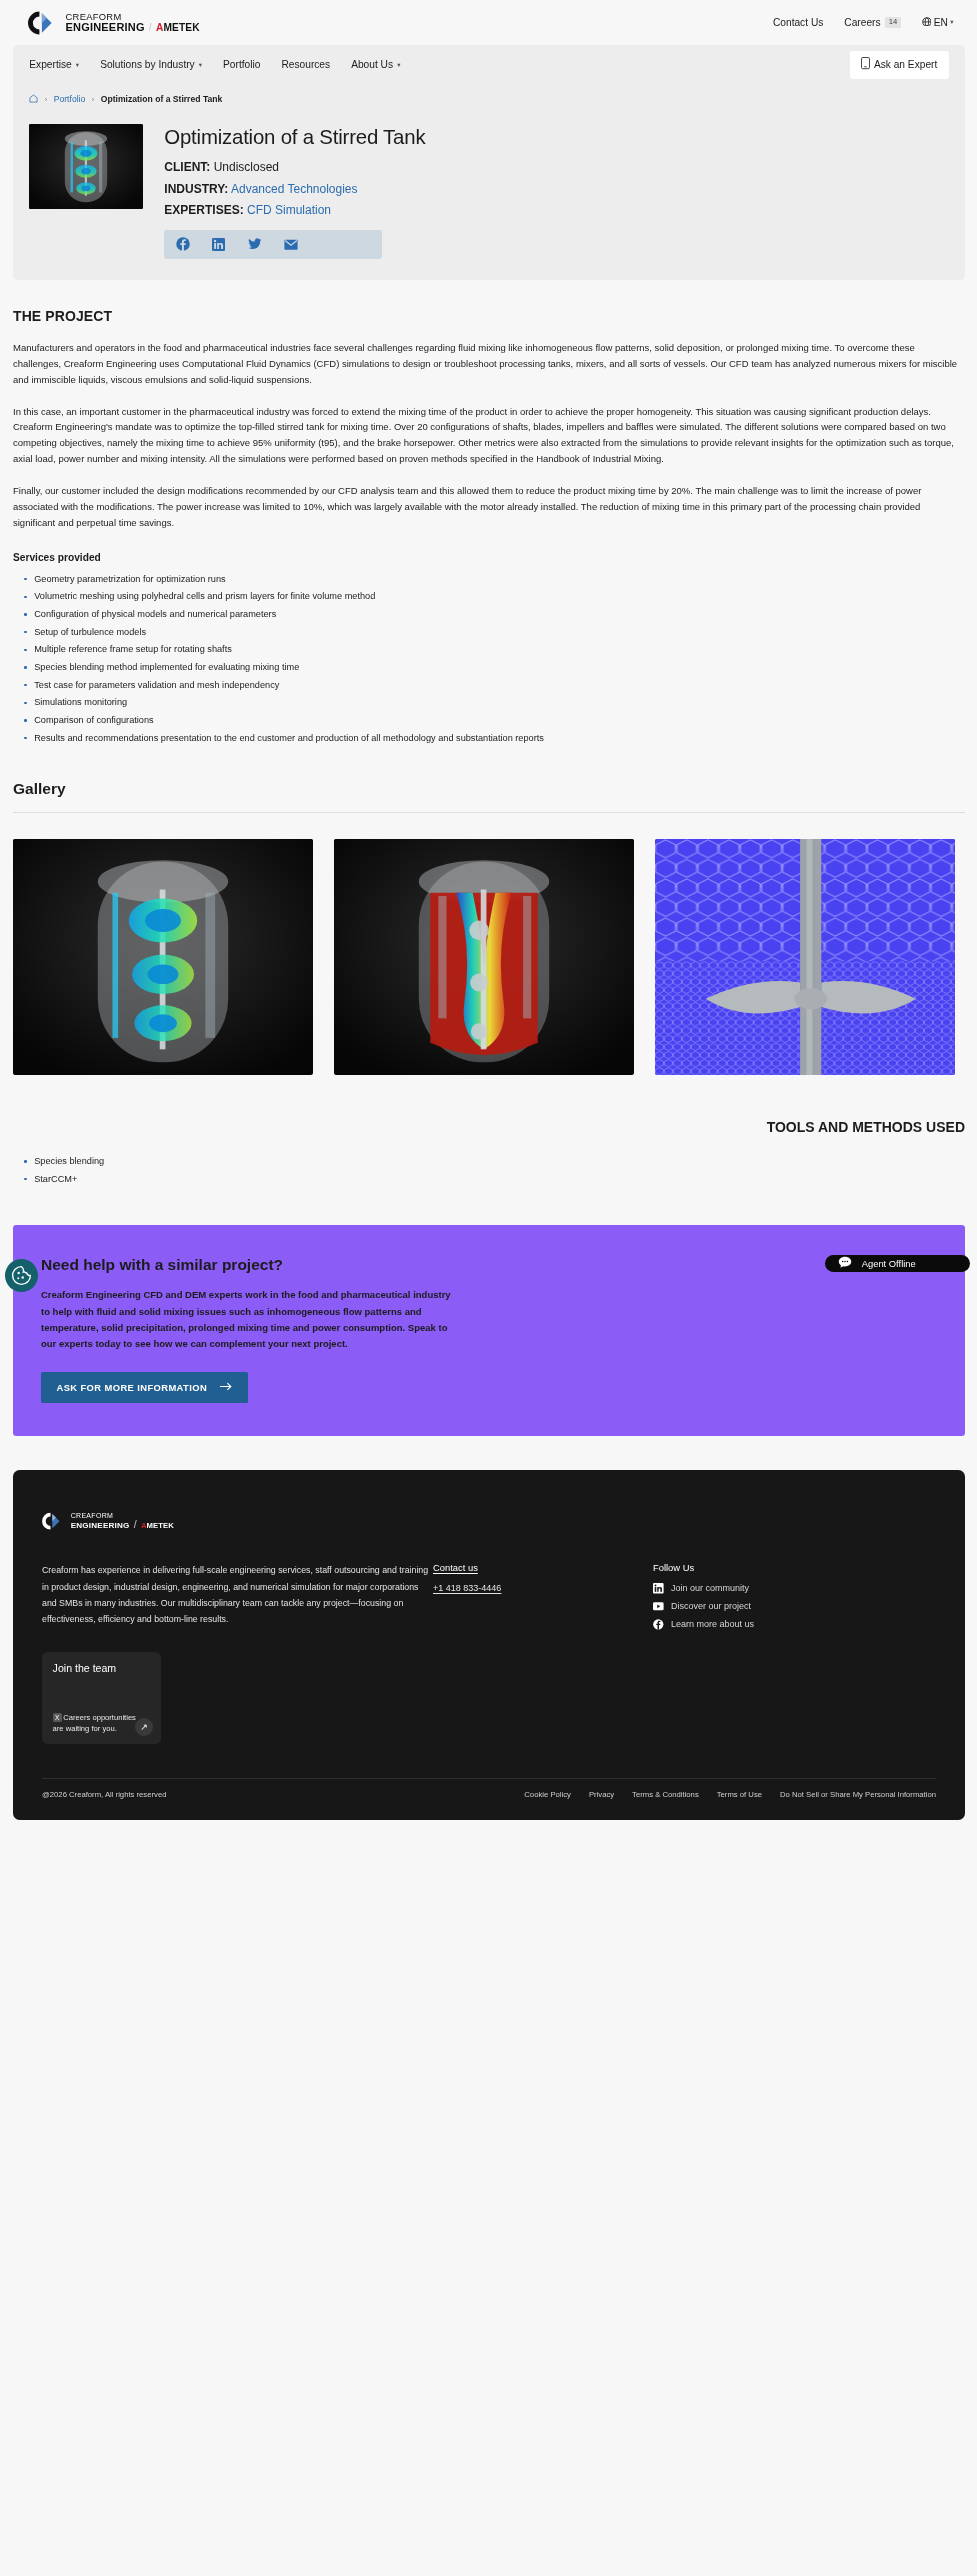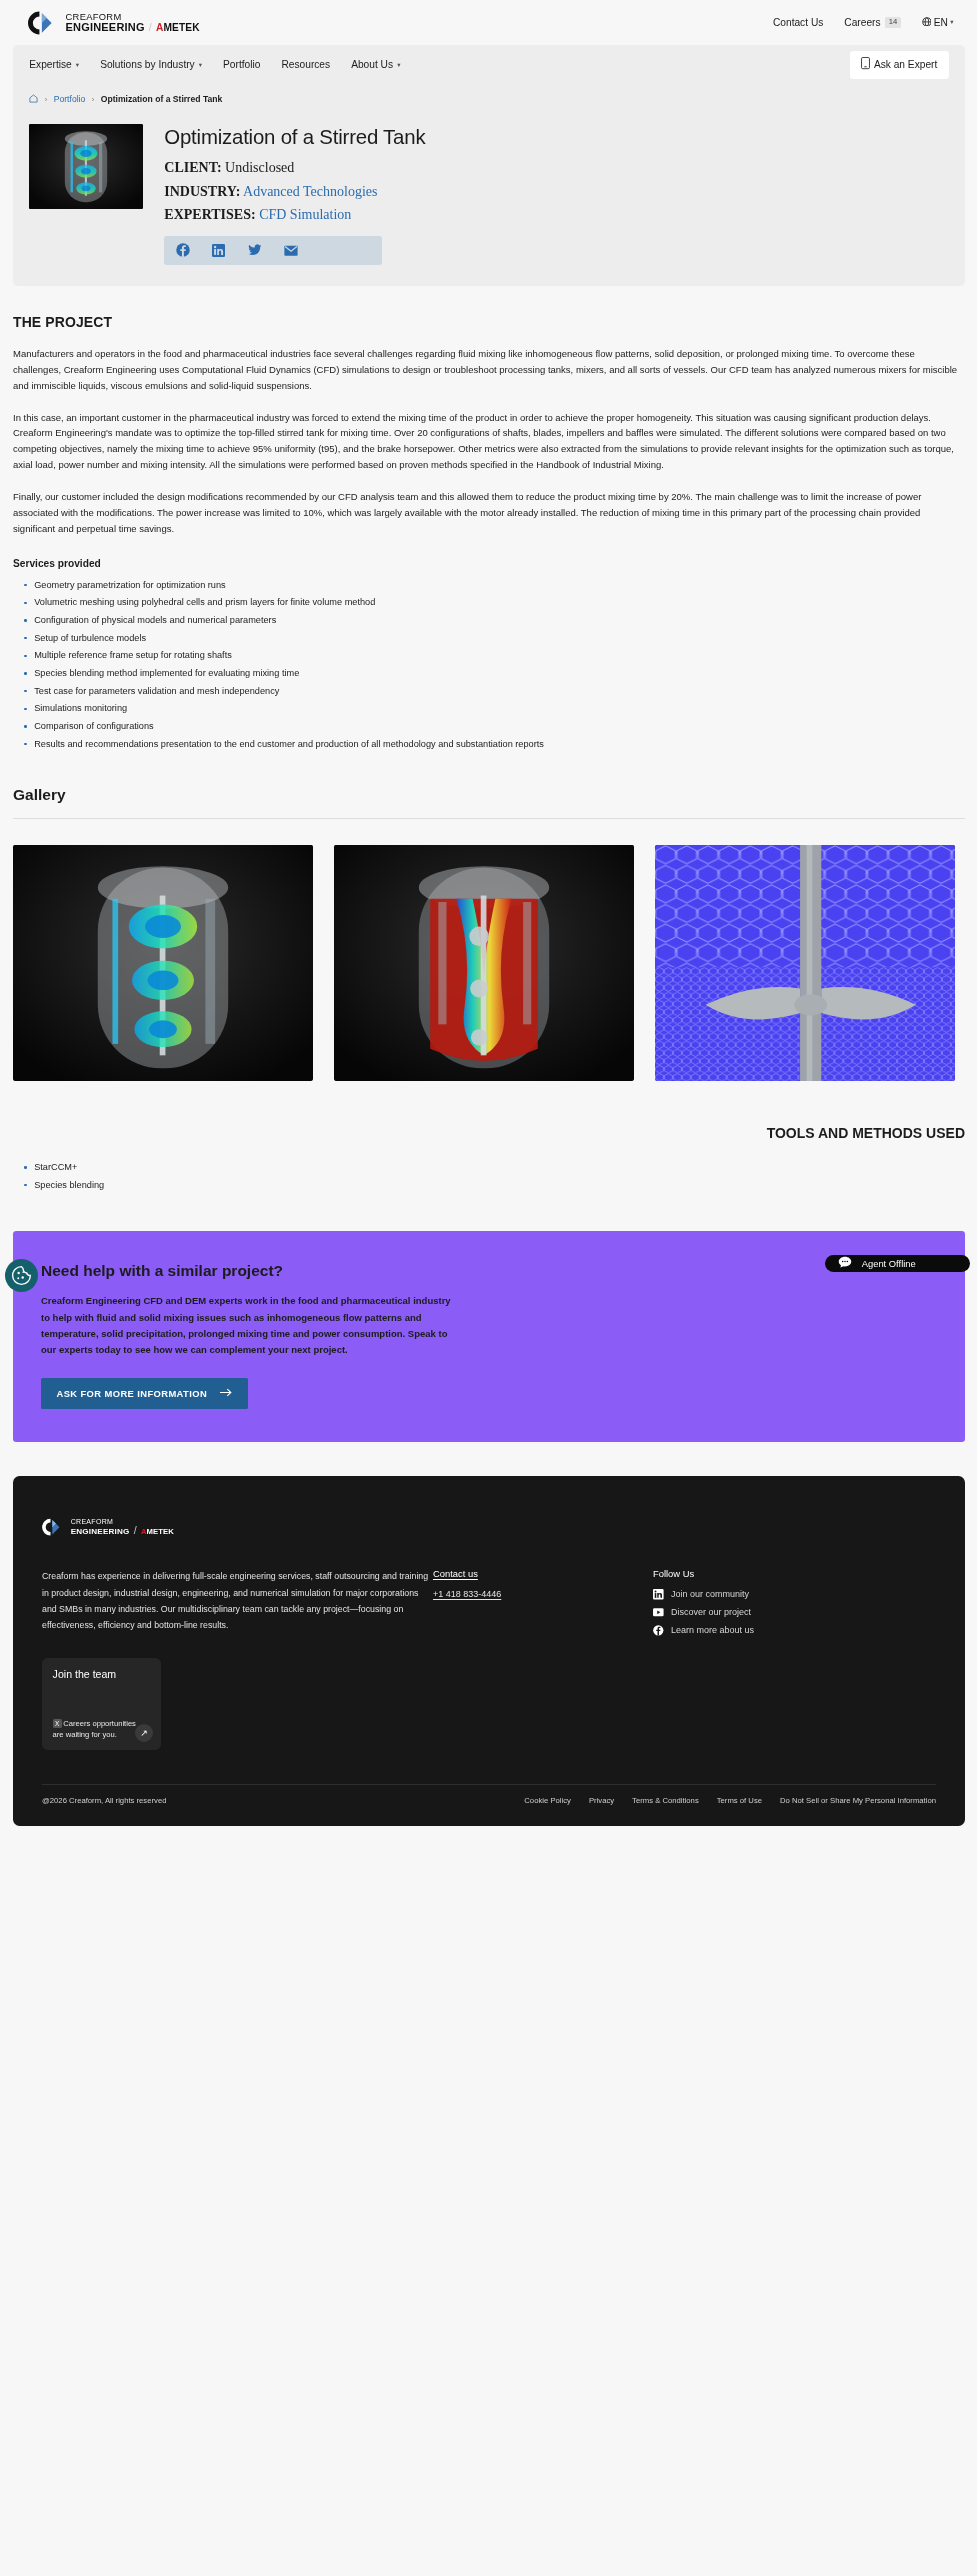--- a/index.html
+++ b/index.html
@@ -72,21 +72,21 @@
   .hero {
     margin: 0 13px 0 13px; background: #ededed; border-radius: 0 0 4.9px 4.9px;
     padding: 8.1px 16.3px 21px 16.3px; display: flex; gap: 21px;
   }
   .hero-img {
     width: 114px; height: 85px; flex: none; border-radius: 1.6px; overflow: hidden;
     background: #0b0b0b; position: relative;
   }
   .hero-body { padding-top: 1.6px; }
   .hero-title { font-size: 20.4px; font-weight: 400; letter-spacing: -0.2px; color: #1c1c1c; margin-bottom: 11.4px; }
-  .meta { font-size: 14px; margin-bottom: 7.3px; color: #1c1c1c; font-family: Liberation Serif, serif; }
+  .meta { font-size: 12px; margin-bottom: 7.3px; color: #1c1c1c; }
   .meta b { font-weight: 700; }
   .meta a { color: #2b6cb0; text-decoration: none; }
   .share-bar {
     margin-top: 13px; background: #cdd8e1; border-radius: 2.4px;
     width: 218px; height: 29px; display: flex; align-items: center;
     padding: 0 11.4px; gap: 22px;
   }
   .share-ico { width: 14px; height: 14px; color: #2b6cb0; display: flex; align-items: center; justify-content: center; cursor: pointer; }
 
   
@@ -456,22 +456,22 @@
       <path d="M178 176 Q120 168 62 196 Q110 226 178 206 Z" fill="#b5babd"></path>
       <path d="M204 176 Q262 168 320 196 Q272 226 204 206 Z" fill="#b5babd"></path>
       <ellipse cx="191" cy="196" rx="20" ry="13" fill="#a8aeb2"></ellipse>
     </svg>
   </div>
 </div>
 
 <div class="tools">
   <h2>TOOLS AND METHODS USED</h2>
   <ul class="bullets">
+    <li>Species blending</li>
     <li>StarCCM+</li>
-    <li>Species blending</li>
   </ul>
 </div>
 
 <div class="cta">
   <h3>Need help with a similar project?</h3>
   <p>Creaform Engineering CFD and DEM experts work in the food and pharmaceutical industry to help with fluid and solid mixing issues such as inhomogeneous flow patterns and temperature, solid precipitation, prolonged mixing time and power consumption. Speak to our experts today to see how we can complement your next project.</p>
   <button class="cta-btn">
     <span>ASK FOR MORE INFORMATION</span>
     <span>
       <svg width="12.2" height="9" viewBox="0 0 15 11">

